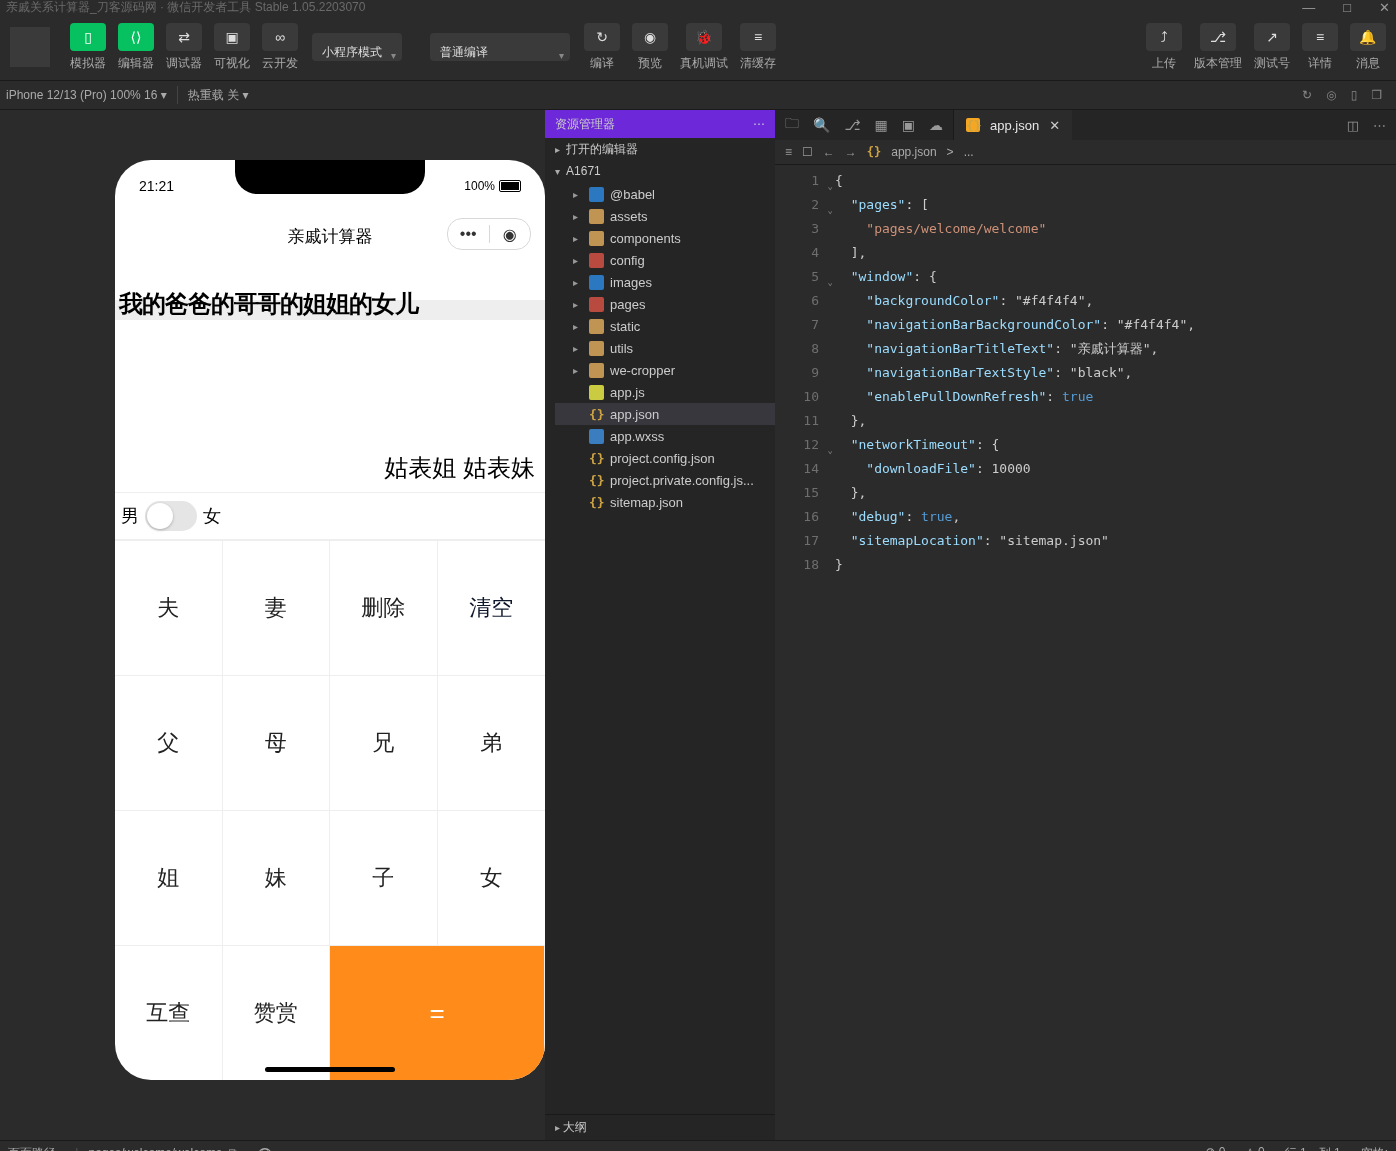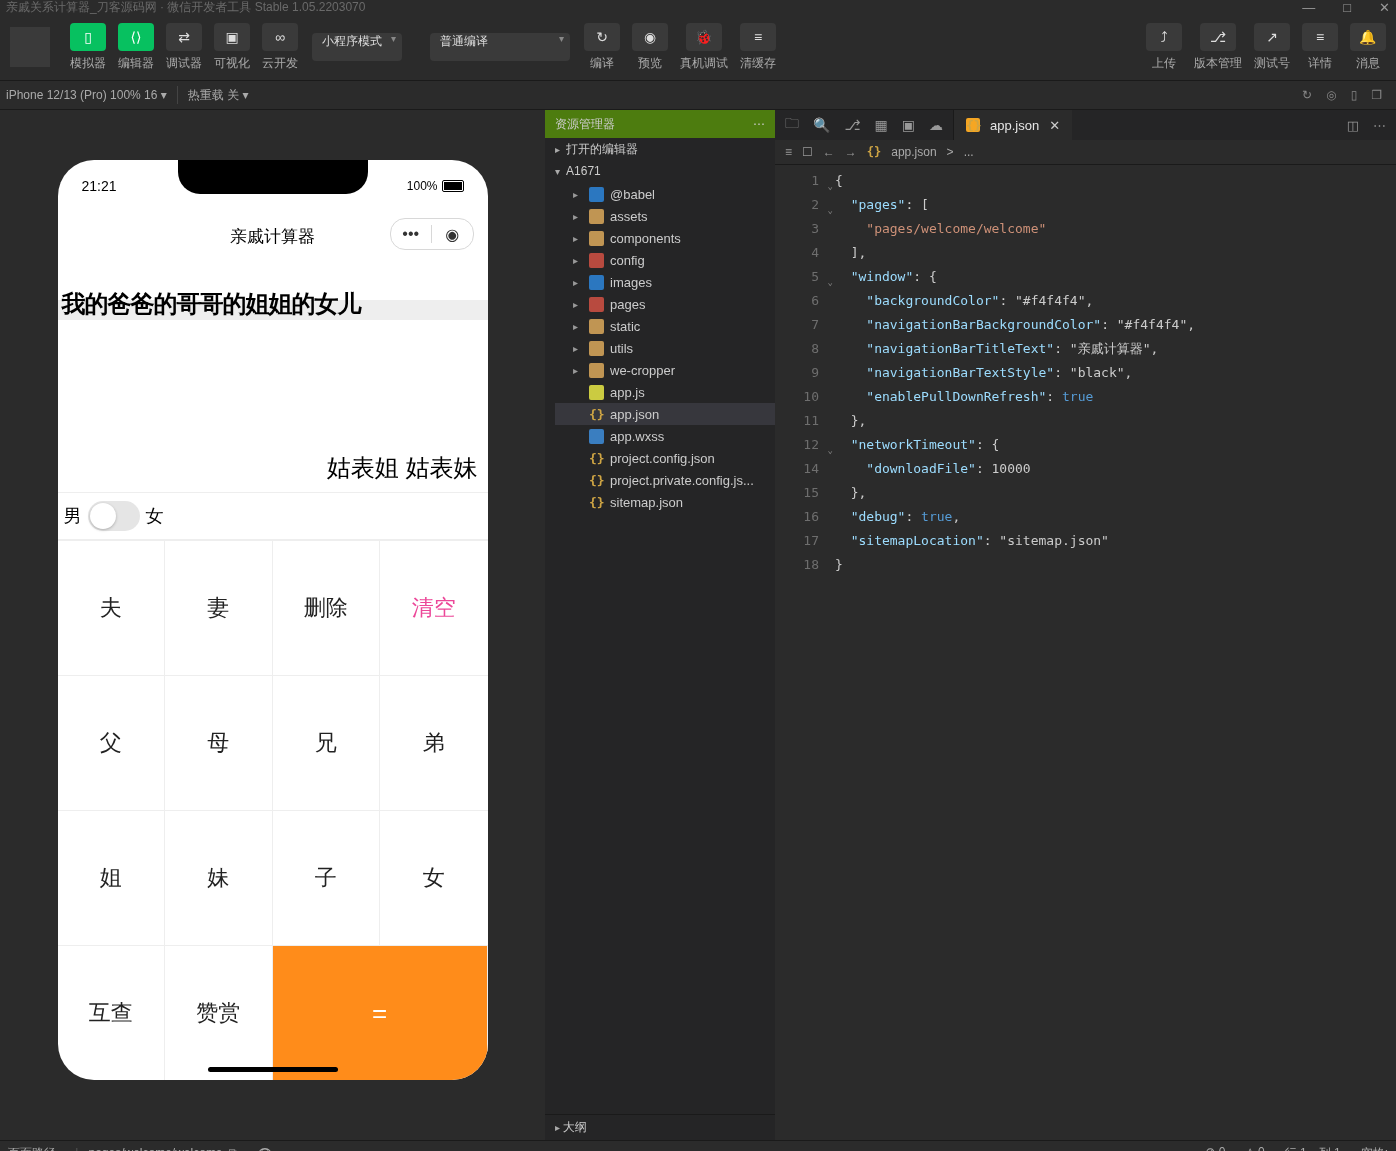--- a/index.html
+++ b/index.html
@@ -8,31 +8,31 @@
   .titlebar .menu span{margin-right:18px}
   .titlebar .doc{color:#6a6a6a}
   .titlebar .winctrl{margin-left:auto;display:flex;gap:28px;color:#9b9b9b}
   .winctrl span{font-size:13px}
   .toolbar{height:66px;background:#2b2b2b;display:flex;align-items:center;padding:0 10px;border-bottom:1px solid #1a1a1a}
   .tb-icon{width:40px;height:40px;background:#3a3a3a;margin-right:20px}
   .tb-group{display:flex;gap:12px;align-items:flex-start}
   .tb-btn{display:flex;flex-direction:column;align-items:center;gap:4px;font-size:12px;color:#aaa}
   .tb-btn .box{width:36px;height:28px;background:#3a3a3a;border-radius:4px;display:flex;align-items:center;justify-content:center;color:#ddd;font-size:14px}
   .tb-btn .box.green{background:#07c160;color:#fff}
-  .tb-select{height:28px;background:#3a3a3a;border-radius:4px;padding:0 20px 0 10px;display:flex;align-items:flex-start;color:#ddd;font-size:12px;position:relative;margin:16px 14px}
+  .tb-select{height:28px;background:#3a3a3a;border-radius:4px;padding:0 20px 0 10px;display:flex;align-items:flex-end;color:#ddd;font-size:12px;position:relative;margin:16px 14px}
   .tb-select .caret{position:absolute;right:6px;font-size:10px;color:#888}
   .tb-spacer{flex:1}
   
   .secbar{height:28px;background:#2b2b2b;border-bottom:1px solid #1a1a1a;display:flex;align-items:center;padding:0 6px;font-size:12px;color:#aaa}
   .secbar .sep{width:1px;height:18px;background:#444;margin:0 10px}
   .secbar .iconset{margin-left:auto;display:flex;gap:14px;color:#888;padding-right:8px}
   .secbar .iconset span{cursor:pointer}
   
   .main{display:flex;height:1030px}
-  .simcol{width:545px;background:#2b2b2b;display:flex;flex-direction:column;align-items:center;padding-top:50px}
+  .simcol{width:545px;background:#2b2b2b;display:flex;flex-direction:column;align-items:flex-end;padding-top:50px}
   .explorercol{width:230px;background:#252526;display:flex;flex-direction:column}
   .editorcol{flex:1;background:#2b2b2b;display:flex;flex-direction:column;min-width:0}
   
   .phone{width:430px;height:920px;background:#fff;border-radius:36px;position:relative;overflow:hidden;color:#000}
   .phone .notch{position:absolute;top:0;left:50%;transform:translateX(-50%);width:190px;height:34px;background:#000;border-radius:0 0 22px 22px}
   .phone .status{position:absolute;top:18px;left:0;right:0;display:flex;justify-content:space-between;padding:0 24px;font-size:14px;font-weight:500}
   .phone .status .bat{display:flex;align-items:center;gap:4px;font-size:12px}
   .phone .status .bat .ico{width:20px;height:10px;border:1px solid #000;border-radius:2px;position:relative}
   .phone .status .bat .ico::after{content:"";position:absolute;top:1px;left:1px;right:1px;bottom:1px;background:#000}
   .phone .nav{position:absolute;top:54px;left:0;right:0;height:44px;display:flex;align-items:center;justify-content:center;font-size:17px}
@@ -42,25 +42,25 @@
   .phone .body{position:absolute;top:98px;left:0;right:0;bottom:0;display:flex;flex-direction:column}
   .phone .display{padding:0 0 0 0}
   .phone .expr{font-size:24px;font-weight:700;padding:30px 4px 0 4px;letter-spacing:-1px;background:linear-gradient(#eee,#eee);background-repeat:no-repeat;background-size:100% 20px;background-position:0 100%}
   .phone .subarea{height:160px;display:flex;align-items:flex-end;justify-content:flex-end;padding:4px 10px 8px 0;font-size:24px}
   .phone .gender{height:46px;border-top:1px solid #eee;border-bottom:1px solid #eee;display:flex;align-items:center;padding:0 6px;font-size:18px;gap:6px}
   .phone .toggle{width:52px;height:30px;background:#e5e5e5;border-radius:15px;position:relative}
   .phone .toggle .knob{position:absolute;top:2px;left:2px;width:26px;height:26px;background:#fff;border-radius:50%;box-shadow:0 1px 3px rgba(0,0,0,.25)}
   .phone .keypad{flex:1;display:grid;grid-template-columns:repeat(4,1fr);grid-auto-rows:1fr}
   .phone .key{display:flex;align-items:center;justify-content:center;font-size:22px;border-top:1px solid #eee;border-right:1px solid #eee;color:#222;font-weight:500}
   .phone .key:nth-child(4n){border-right:none}
-  .phone .key.orange-text{color:#ec4899}
+  .phone .key.orange-text{color:#0f172a}
   .phone .key.eq{background:#ff8c1a;color:#fff;grid-column:3/5;font-size:26px}
   .phone .homebar{position:absolute;bottom:8px;left:50%;transform:translateX(-50%);width:130px;height:5px;background:#000;border-radius:3px}
   
-  .panel-title{height:28px;display:flex;align-items:center;padding:0 10px;font-size:12px;color:#ccc;justify-content:space-between;background:#4d7c0f}
+  .panel-title{height:28px;display:flex;align-items:center;padding:0 10px;font-size:12px;color:#ccc;justify-content:space-between;background:#6d28d9}
   .panel-section{font-size:12px;color:#ccc;padding:3px 10px;cursor:pointer}
   .panel-section::before{content:"▸";color:#aaa;margin-right:6px;font-size:10px}
   .panel-section.open::before{content:"▾"}
   .tree{padding:2px 0 6px 10px;font-size:13px}
   .tree .node{display:flex;align-items:center;height:22px;padding-left:18px;gap:6px;color:#ccc}
   .tree .node.sel{background:#37373d}
   .tree .node .arrow{width:10px;display:inline-block;color:#999;font-size:10px}
   .tree .fico{width:15px;height:15px;border-radius:2px;display:inline-block;flex:0 0 15px}
   .fico.folder{background:#c09553}
   .fico.folder-blue{background:#2b77c0}

